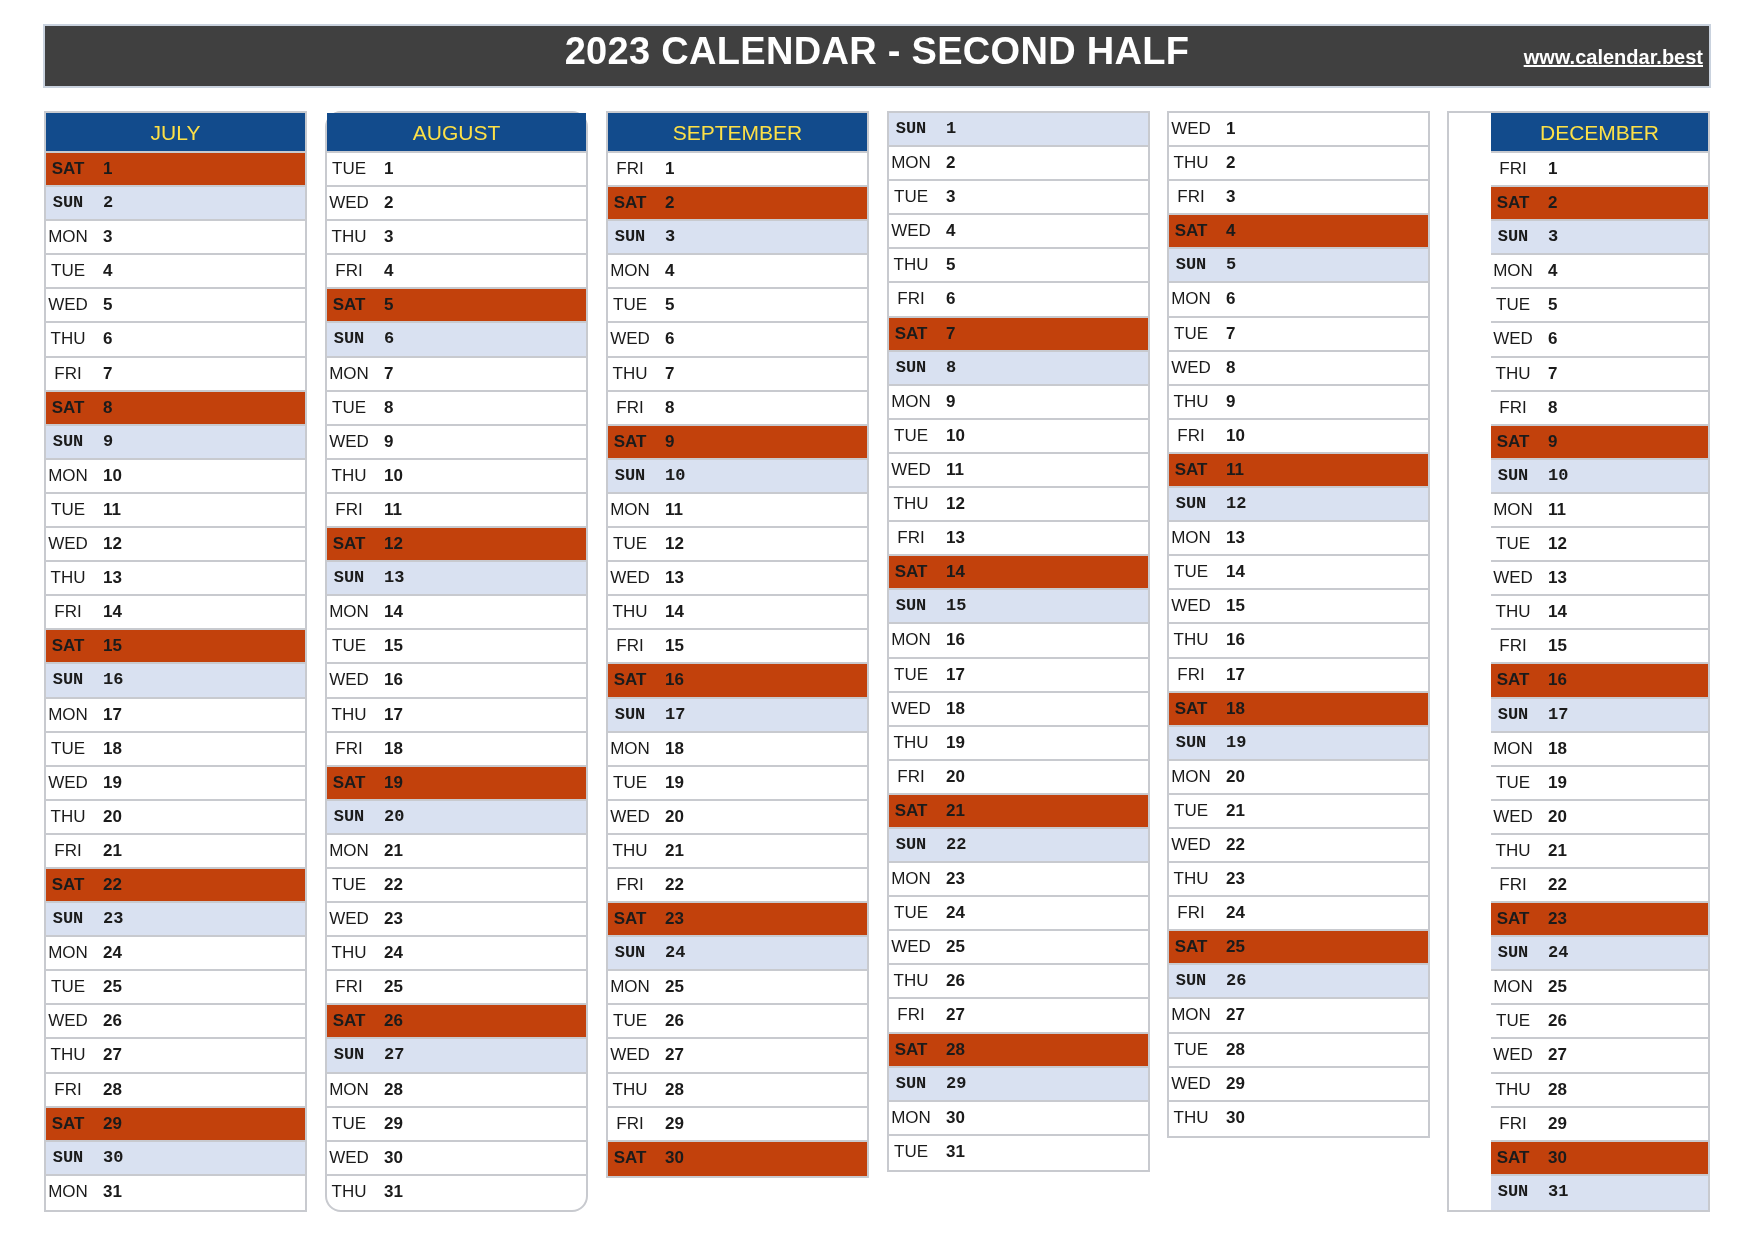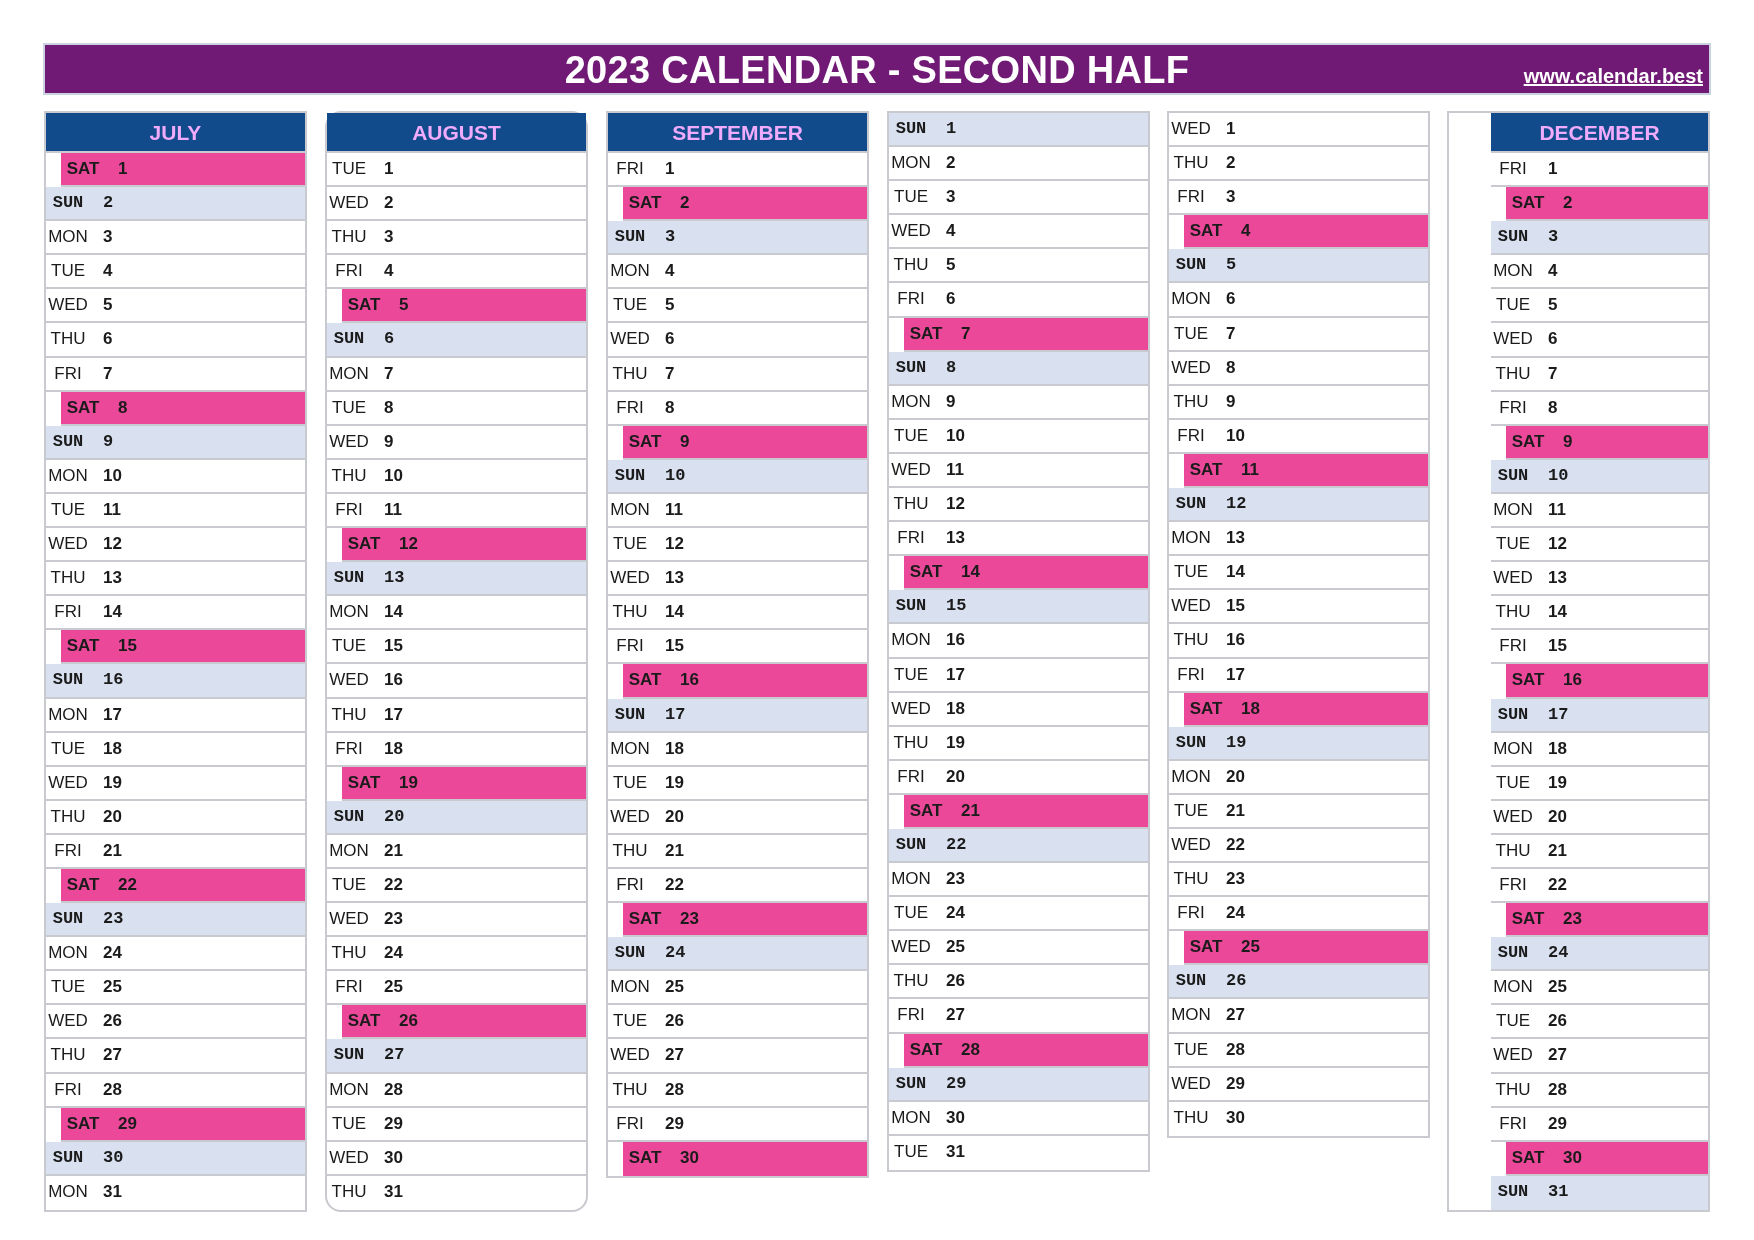--- a/index.html
+++ b/index.html
@@ -1,31 +1,31 @@
 <!DOCTYPE html>
 <html><head>
 <meta charset="utf-8">
 <style>
   html, body { margin:0; padding:0; background:#ffffff; }
   body { width:1754px; height:1240px; position:relative; overflow:hidden;
          font-family:"Liberation Sans", "DejaVu Sans", sans-serif; color:#1b1b1b; }
-  .title-bar { position:absolute; left:43px; top:43px; width:1668px; height:52px;
-               background:#701a75; border:2px solid #c9d2de; box-sizing:border-box; }
+  .title-bar { position:absolute; left:43px; top:24px; width:1668px; height:64px;
+               background:#404040; border:2px solid #c9d2de; box-sizing:border-box; }
   .title-text { position:absolute; left:0; right:0; top:4px; text-align:center;
                 color:#ffffff; font-weight:bold; font-size:38px; line-height:42px; letter-spacing:0.3px; }
   .site-link { position:absolute; right:6px; top:20px; color:#ffffff; font-weight:bold;
                font-size:20px; line-height:22px; text-decoration:underline; cursor:pointer; }
   .month { position:absolute; top:111px; width:263px; box-sizing:border-box;
            border:2px solid #c8cacf; background:#fff; }
-  .month-header { height:40px; background:#124b8c; color:#f0abfc; font-weight:bold;
+  .month-header { height:40px; background:#124b8c; color:#fde047; font-weight:normal;
                   font-size:21px; line-height:40px; text-align:center; border-bottom:2px solid #c8cacf; box-sizing:border-box; }
   .row { height:34.1px; box-sizing:border-box; border-bottom:2px solid #c8cacf; position:relative;
          font-size:17px; line-height:32px; }
   .row:last-child { border-bottom:none; }
-  .row.sat { background:#ec4899;margin-left:15px; }
+  .row.sat { background:#c2410c; }
   .row.sun { background:#d9e1f1;font-family:Liberation Mono, monospace; }
   .dow { position:absolute; left:0; width:44px; text-align:center; }
   .row.sat .dow, .row.sun .dow { font-weight:bold; }
   .day { position:absolute; left:57px; font-weight:bold; }
 </style>
 </head>
 <body>
 
 <div class="title-bar">
   <div class="title-text">2023 CALENDAR - SECOND HALF</div>

